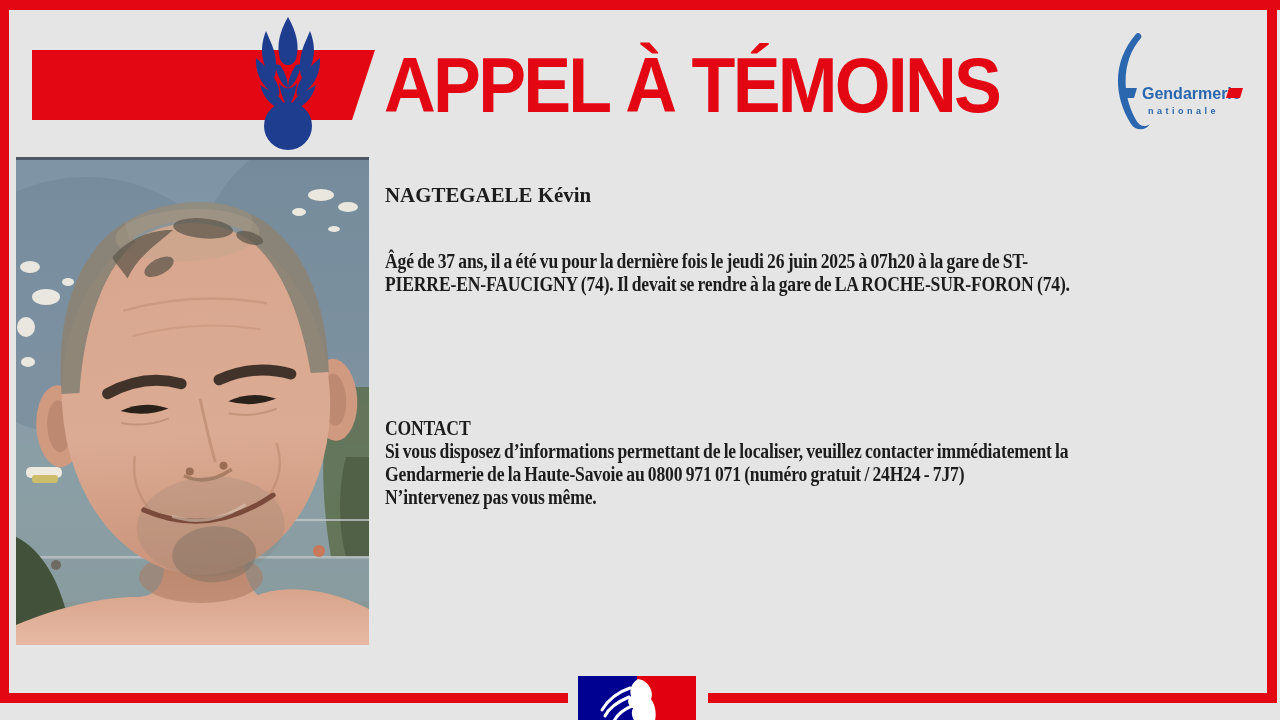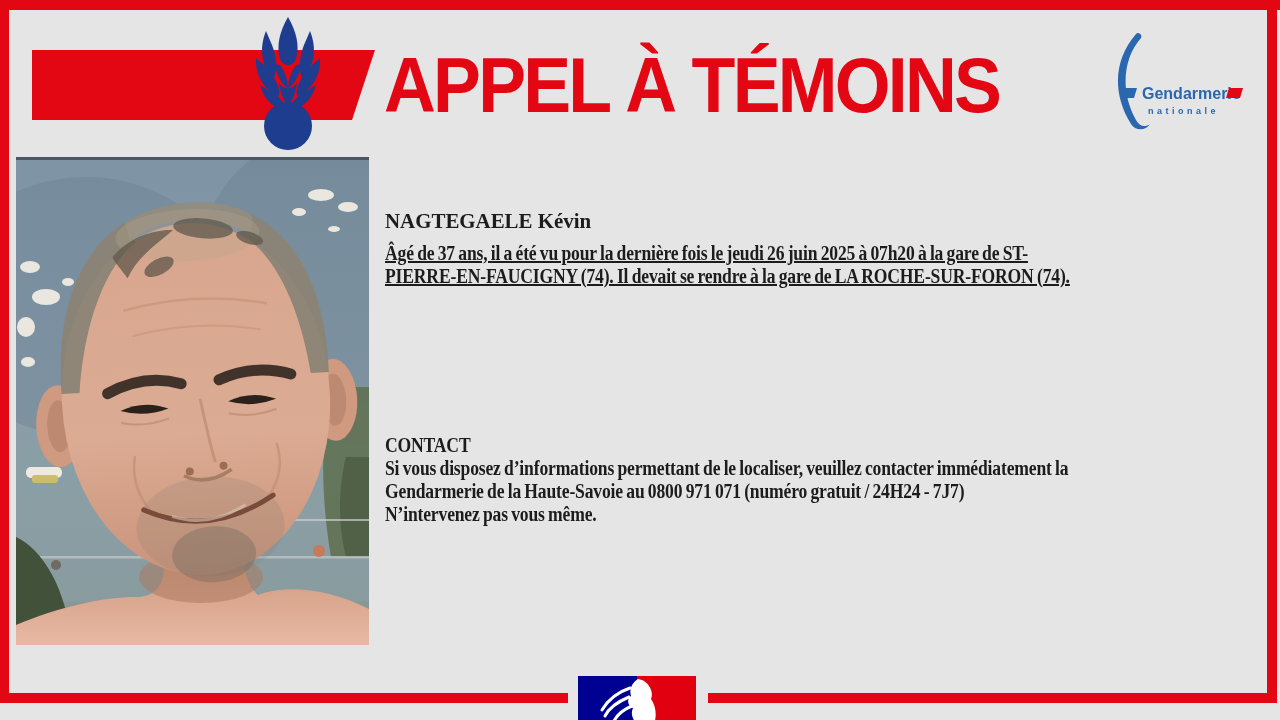--- a/index.html
+++ b/index.html
@@ -174,31 +174,31 @@
       <ellipse cx="188" cy="370" rx="74" ry="50" fill="#8a8173" opacity="0.22"></ellipse>
       <ellipse cx="190" cy="398" rx="42" ry="28" fill="#6e665c" opacity="0.38"></ellipse>
 
       <path d="M122 350 Q 186 382 252 342" stroke="#7a4b3a" stroke-width="5" stroke-linecap="round" fill="none"></path>
       <path d="M150 358 Q 186 372 224 350" stroke="#d8c5b5" stroke-width="3" fill="none" opacity="0.6"></path>
     </g>
 
     <rect width="353" height="3" fill="#4a5663"></rect>
   </svg>
 
-  <div class="txt" style="top:208px;">
+  <div class="txt" style="top:182px;">
     <div class="name-line">NAGTEGAELE Kévin</div>
   </div>
 
-  <div class="txt" style="top:242px;text-decoration:underline;">
+  <div class="txt" style="top:250px;">
     <div class="line">Âgé de 37 ans, il a été vu pour la dernière fois le jeudi 26 juin 2025 à 07h20 à la gare de ST-</div>
     <div class="line">PIERRE-EN-FAUCIGNY (74). Il devait se rendre à la gare de LA ROCHE-SUR-FORON (74).</div>
   </div>
 
 
-  <div class="txt" style="top:434px;">
+  <div class="txt" style="top:417px;">
     <div class="line">CONTACT</div>
     <div class="line">Si vous disposez d’informations permettant de le localiser, veuillez contacter immédiatement la</div>
     <div class="line">Gendarmerie de la Haute-Savoie au 0800 971 071 (numéro gratuit / 24H24 - 7J7)</div>
     <div class="line">N’intervenez pas vous même.</div>
   </div>
 
   <svg class="marianne" viewBox="0 0 118 60" aria-hidden="true">
     <rect x="0" y="0" width="59" height="60" fill="#000091"></rect>
     <rect x="59" y="0" width="59" height="60" fill="#e1000f"></rect>
     <path d="M60 3 C54 7 51 13 53 20 C48 24 50 30 55 32 C52 38 55 46 62 50 L62 60 L76 60 L76 48 C79 40 78 30 73 23 C76 16 71 7 64 4 Z" fill="#ffffff"></path>

